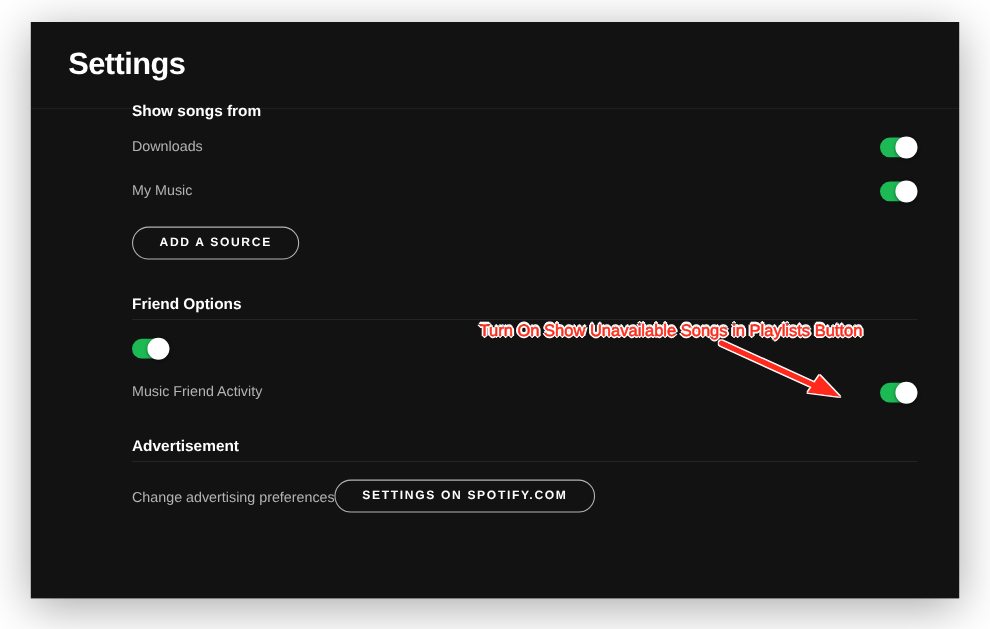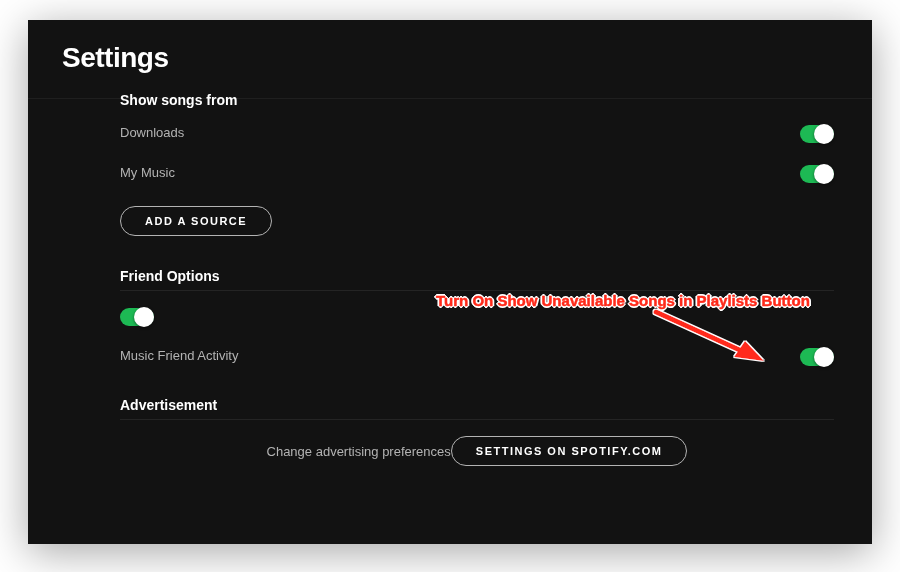--- a/index.html
+++ b/index.html
@@ -95,33 +95,33 @@
     background: transparent;
     text-transform: uppercase;
   }
   .add-source-wrap {
     padding: 12px 0 18px 0;
     text-decoration: underline;
   }
   .spotify-button-row {
     display: flex;
     align-items: center;
-    justify-content: center;
+    justify-content: flex-start;
     padding-top: 10px;
   }
   .annotation {
     position: absolute;
     left: 408px;
     top: 272px;
     width: 380px;
     pointer-events: none;
   }
   .annotation-text {
     font-size: 15px;
-    font-weight: 700;
+    font-weight: 400;
     color: #ff2a1a;
     -webkit-text-stroke: 0.5px #ff2a1a;
     text-shadow:
       -1px -1px 0 #fff,
        1px -1px 0 #fff,
       -1px  1px 0 #fff,
        1px  1px 0 #fff,
        0px  2px 0 #fff,
        2px  0px 0 #fff,
       -2px  0px 0 #fff,

